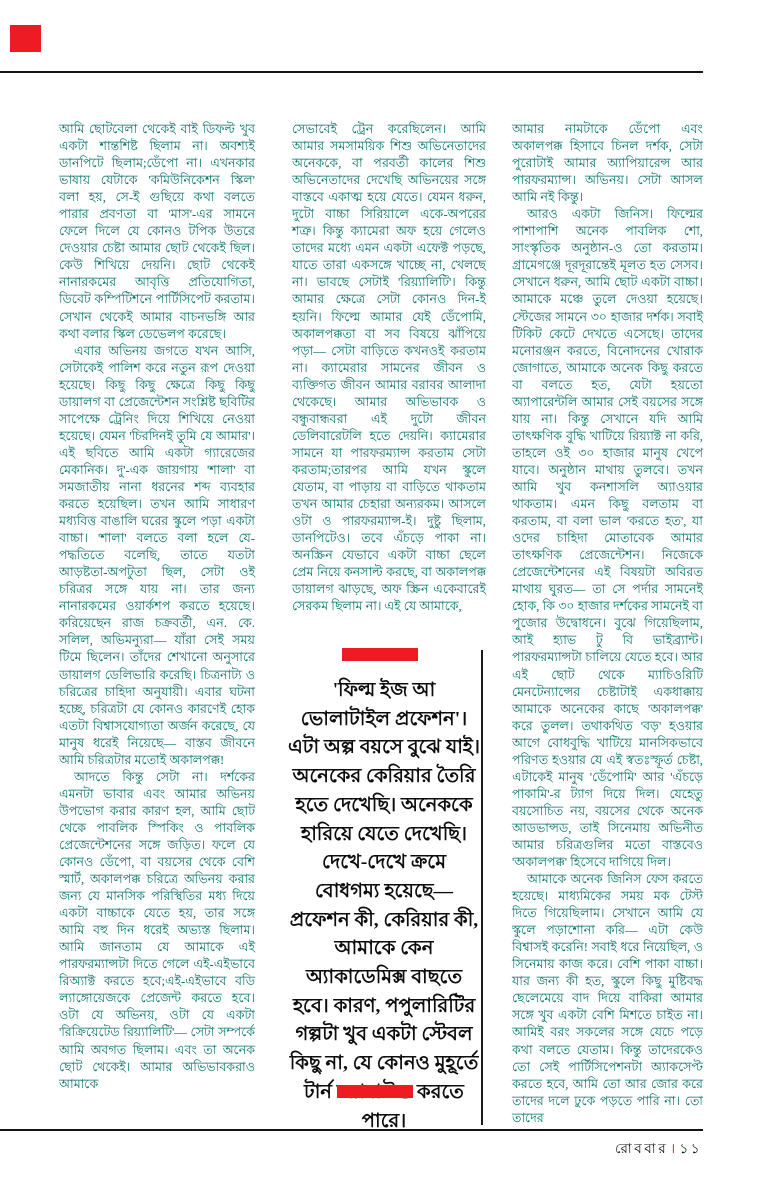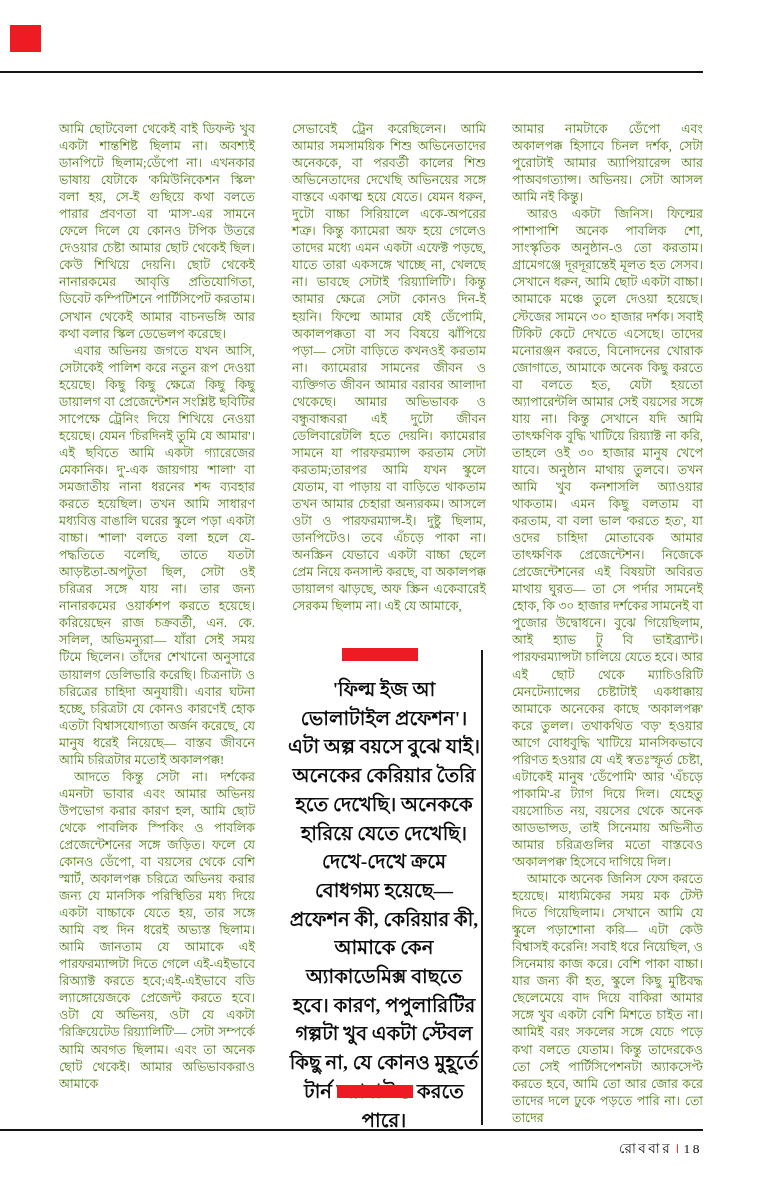--- a/index.html
+++ b/index.html
@@ -7,21 +7,21 @@
     position:relative;width:770px;height:1197px;background:#ffffff;overflow:hidden;
     font-family:"Liberation Serif","DejaVu Serif",serif;color:#111;
   }
   .rule{position:absolute;background:#141414;height:2px;}
   .top-rule{left:0;top:71px;width:703px;}
   .bottom-rule{left:0;top:1129px;width:703px;}
   .corner-mark{position:absolute;left:10px;top:25px;width:31px;height:27px;background:#ee1b24;}
   .col{
     position:absolute;top:121px;
     font-size:12.6px;line-height:17.05px;text-align:justify;
-    color:#4d7c0f;
+    color:#0f766e;
   }
   .col p{margin:0;padding:0;}
   .col p.indent{text-indent:15px;}
   .col1{left:59px;width:196px;}
   .col2{left:292px;width:194px;}
   .col3{left:512px;width:191px;}
   .qbar{position:absolute;width:76px;height:13px;background:#ee1b24;}
   .qbar-top{left:342px;top:648px;}
   .qbar-bottom{left:337px;top:1085px;}
   .pull-quote{
@@ -52,24 +52,24 @@
   <div class="col col2">
     <p>সেভাবেই ট্রেন করেছিলেন। আমি আমার সমসাময়িক শিশু অভিনেতাদের অনেককে, বা পরবর্তী কালের শিশু অভিনেতাদের দেখেছি অভিনয়ের সঙ্গে বাস্তবে একাত্ম হয়ে যেতে। যেমন ধরুন, দুটো বাচ্চা সিরিয়ালে একে-অপরের শত্রু। কিন্তু ক্যামেরা অফ হয়ে গেলেও তাদের মধ্যে এমন একটা এফেক্ট পড়ছে, যাতে তারা একসঙ্গে খাচ্ছে না, খেলছে না। ভাবছে সেটাই 'রিয়্যালিটি'। কিন্তু আমার ক্ষেত্রে সেটা কোনও দিন-ই হয়নি। ফিল্মে আমার যেই ডেঁপোমি, অকালপক্কতা বা সব বিষয়ে ঝাঁপিয়ে পড়া— সেটা বাড়িতে কখনওই করতাম না। ক্যামেরার সামনের জীবন ও ব্যক্তিগত জীবন আমার বরাবর আলাদা থেকেছে। আমার অভিভাবক ও বন্ধুবান্ধবরা এই দুটো জীবন ডেলিবারেটলি হতে দেয়নি। ক্যামেরার সামনে যা পারফরম্যান্স করতাম সেটা করতাম;তারপর আমি যখন স্কুলে যেতাম, বা পাড়ায় বা বাড়িতে থাকতাম তখন আমার চেহারা অন্যরকম। আসলে ওটা ও পারফরম্যান্স-ই। দুষ্টু ছিলাম, ডানপিটেও। তবে এঁচড়ে পাকা না। অনস্ক্রিন যেভাবে একটা বাচ্চা ছেলে প্রেম নিয়ে কনসাল্ট করছে, বা অকালপক্ক ডায়ালগ ঝাড়ছে, অফ স্ক্রিন একেবারেই সেরকম ছিলাম না। এই যে আমাকে,</p>
   </div>
 
   <div class="qbar qbar-top"></div>
   <div class="pull-quote">'ফিল্ম ইজ আ ভোলাটাইল প্রফেশন'। এটা অল্প বয়সে বুঝে যাই। অনেকের কেরিয়ার তৈরি হতে দেখেছি। অনেককে হারিয়ে যেতে দেখেছি। দেখে-দেখে ক্রমে বোধগম্য হয়েছে— প্রফেশন কী, কেরিয়ার কী, আমাকে কেন অ্যাকাডেমিক্স বাছতে হবে। কারণ, পপুলারিটির গল্পটা খুব একটা স্টেবল কিছু না, যে কোনও মুহূর্তে টার্ন অ্যারাউন্ড করতে পারে।</div>
   <div class="qbar qbar-bottom"></div>
   <div class="vrule"></div>
 
   <div class="col col3">
-    <p>আমার নামটাকে ডেঁপো এবং অকালপক্ক হিসাবে চিনল দর্শক, সেটা পুরোটাই আমার অ্যাপিয়ারেন্স আর পাঅবগত্যান্স। অভিনয়। সেটা আসল আমি নই কিন্তু।</p>
+    <p>আমার নামটাকে ডেঁপো এবং অকালপক্ক হিসাবে চিনল দর্শক, সেটা পুরোটাই আমার অ্যাপিয়ারেন্স আর পারফরম্যান্স। অভিনয়। সেটা আসল আমি নই কিন্তু।</p>
     <p class="indent">আরও একটা জিনিস। ফিল্মের পাশাপাশি অনেক পাবলিক শো, সাংস্কৃতিক অনুষ্ঠান-ও তো করতাম। গ্রামেগঞ্জে দূরদূরান্তেই মূলত হত সেসব। সেখানে ধরুন, আমি ছোট একটা বাচ্চা। আমাকে মঞ্চে তুলে দেওয়া হয়েছে। স্টেজের সামনে ৩০ হাজার দর্শক। সবাই টিকিট কেটে দেখতে এসেছে। তাদের মনোরঞ্জন করতে, বিনোদনের খোরাক জোগাতে, আমাকে অনেক কিছু করতে বা বলতে হত, যেটা হয়তো অ্যাপারেন্টলি আমার সেই বয়সের সঙ্গে যায় না। কিন্তু সেখানে যদি আমি তাৎক্ষণিক বুদ্ধি খাটিয়ে রিয়্যাক্ট না করি, তাহলে ওই ৩০ হাজার মানুষ খেপে যাবে। অনুষ্ঠান মাথায় তুলবে। তখন আমি খুব কনশাসলি অ্যাওয়ার থাকতাম। এমন কিছু বলতাম বা করতাম, বা বলা ভাল 'করতে হত', যা ওদের চাহিদা মোতাবেক আমার তাৎক্ষণিক প্রেজেন্টেশন। নিজেকে প্রেজেন্টেশনের এই বিষয়টা অবিরত মাথায় ঘুরত— তা সে পর্দার সামনেই হোক, কি ৩০ হাজার দর্শকের সামনেই বা পুজোর উদ্বোধনে। বুঝে গিয়েছিলাম, আই হ্যাভ টু বি ভাইব্র্যান্ট। পারফরম্যান্সটা চালিয়ে যেতে হবে। আর এই ছোট থেকে ম্যাচিওরিটি মেনটেন্যান্সের চেষ্টাটাই একধাক্কায় আমাকে অনেকের কাছে 'অকালপক্ক' করে তুলল। তথাকথিত 'বড়' হওয়ার আগে বোধবুদ্ধি খাটিয়ে মানসিকভাবে পরিণত হওয়ার যে এই স্বতঃস্ফূর্ত চেষ্টা, এটাকেই মানুষ 'ডেঁপোমি' আর 'এঁচড়ে পাকামি'-র ট্যাগ দিয়ে দিল। যেহেতু বয়সোচিত নয়, বয়সের থেকে অনেক আডভান্সড, তাই সিনেমায় অভিনীত আমার চরিত্রগুলির মতো বাস্তবেও 'অকালপক্ক' হিসেবে দাগিয়ে দিল।</p>
     <p class="indent">আমাকে অনেক জিনিস ফেস করতে হয়েছে। মাধ্যমিকের সময় মক টেস্ট দিতে গিয়েছিলাম। সেখানে আমি যে স্কুলে পড়াশোনা করি— এটা কেউ বিশ্বাসই করেনি! সবাই ধরে নিয়েছিল, ও সিনেমায় কাজ করে। বেশি পাকা বাচ্চা। যার জন্য কী হত, স্কুলে কিছু মুষ্টিবদ্ধ ছেলেমেয়ে বাদ দিয়ে বাকিরা আমার সঙ্গে খুব একটা বেশি মিশতে চাইত না। আমিই বরং সকলের সঙ্গে যেচে পড়ে কথা বলতে যেতাম। কিন্তু তাদেরকেও তো সেই পার্টিসিপেশনটা অ্যাকসেপ্ট করতে হবে, আমি তো আর জোর করে তাদের দলে ঢুকে পড়তে পারি না। তো তাদের</p>
   </div>
 
   <div class="rule bottom-rule"></div>
 
   <div class="footer">
-    <span>রোববার</span><span class="sep">।</span><span>18</span>
+    <span>রোববার</span><span class="sep">।</span><span>১১</span>
   </div>
 
 </div>
 
 </body></html>

